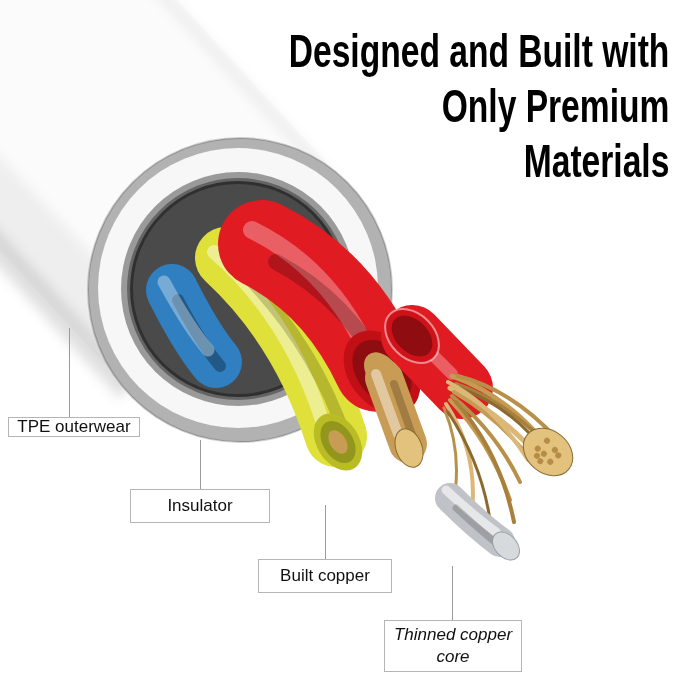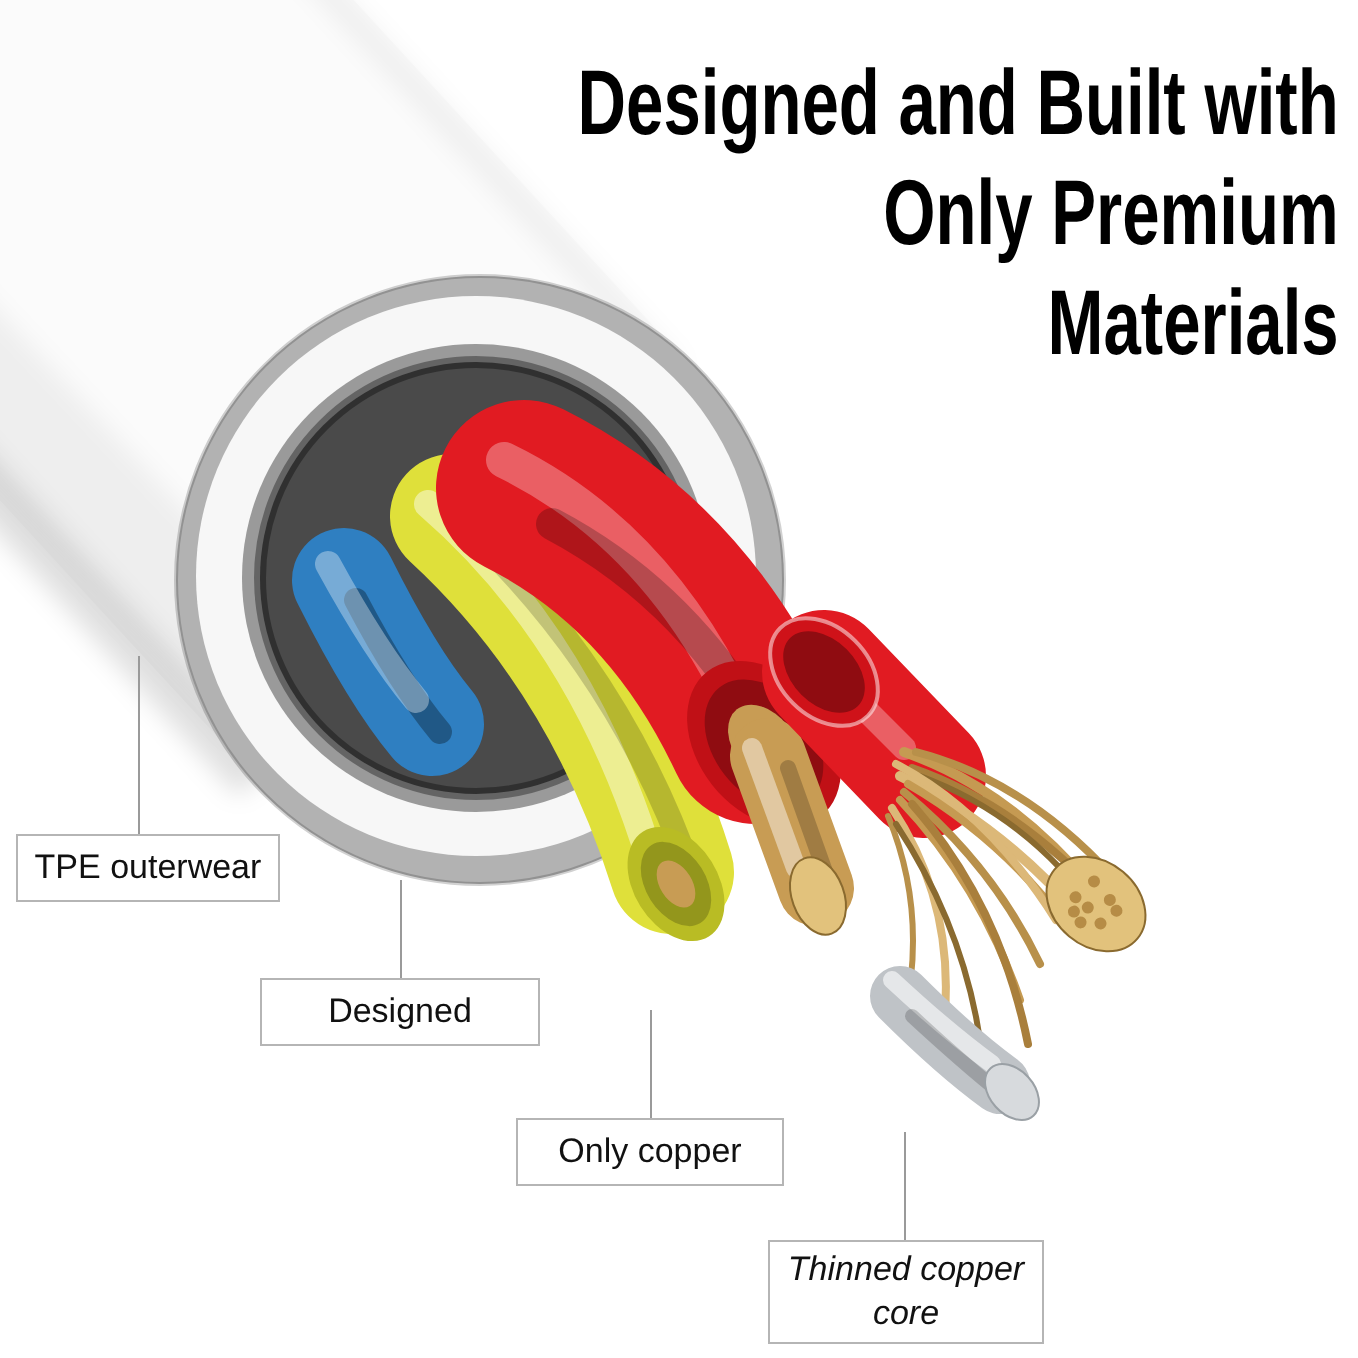--- a/index.html
+++ b/index.html
@@ -20,21 +20,21 @@
     color:var(--text-black);font-weight:700;font-size:46px;line-height:55px;
     transform:scaleX(0.73);transform-origin:100% 0;letter-spacing:0;
     white-space:nowrap;
   }
   .heading span{display:block;}
   .callout{
     position:absolute;background:#ffffff;border:1px solid var(--label-border);
     display:flex;align-items:center;justify-content:center;text-align:center;
     font-size:17px;color:#111;box-sizing:border-box;padding:2px 6px;line-height:1.3;
   }
-  #callout-tpe{left:8px;top:417px;width:132px;height:34px;}
+  #callout-tpe{left:8px;top:417px;width:132px;height:20px;}
   #callout-insulator{left:130px;top:489px;width:140px;height:34px;}
   #callout-bold-copper{left:258px;top:559px;width:134px;height:34px;}
   #callout-thinned{left:384px;top:620px;width:138px;height:52px;font-style:italic;}
   .leader{position:absolute;width:1px;background:#9a9a9a;}
   #leader-tpe{left:69px;top:328px;height:89px;}
   #leader-insulator{left:200px;top:440px;height:49px;}
   #leader-bold-copper{left:325px;top:505px;height:54px;}
   #leader-thinned{left:452px;top:566px;height:54px;}
 </style>
 </head>
@@ -161,22 +161,22 @@
 
   <div class="leader" id="leader-tpe"></div>
   <div class="leader" id="leader-insulator"></div>
   <div class="leader" id="leader-bold-copper"></div>
   <div class="leader" id="leader-thinned"></div>
 
   <div class="callout" id="callout-tpe">
     <span>TPE outerwear</span>
   </div>
   <div class="callout" id="callout-insulator">
-    <span>Designed</span>
+    <span>Insulator</span>
   </div>
   <div class="callout" id="callout-bold-copper">
-    <span>Only copper</span>
+    <span>Built copper</span>
   </div>
   <div class="callout" id="callout-thinned">
     <span>Thinned copper core</span>
   </div>
 
 </div>
 
 </body></html>

